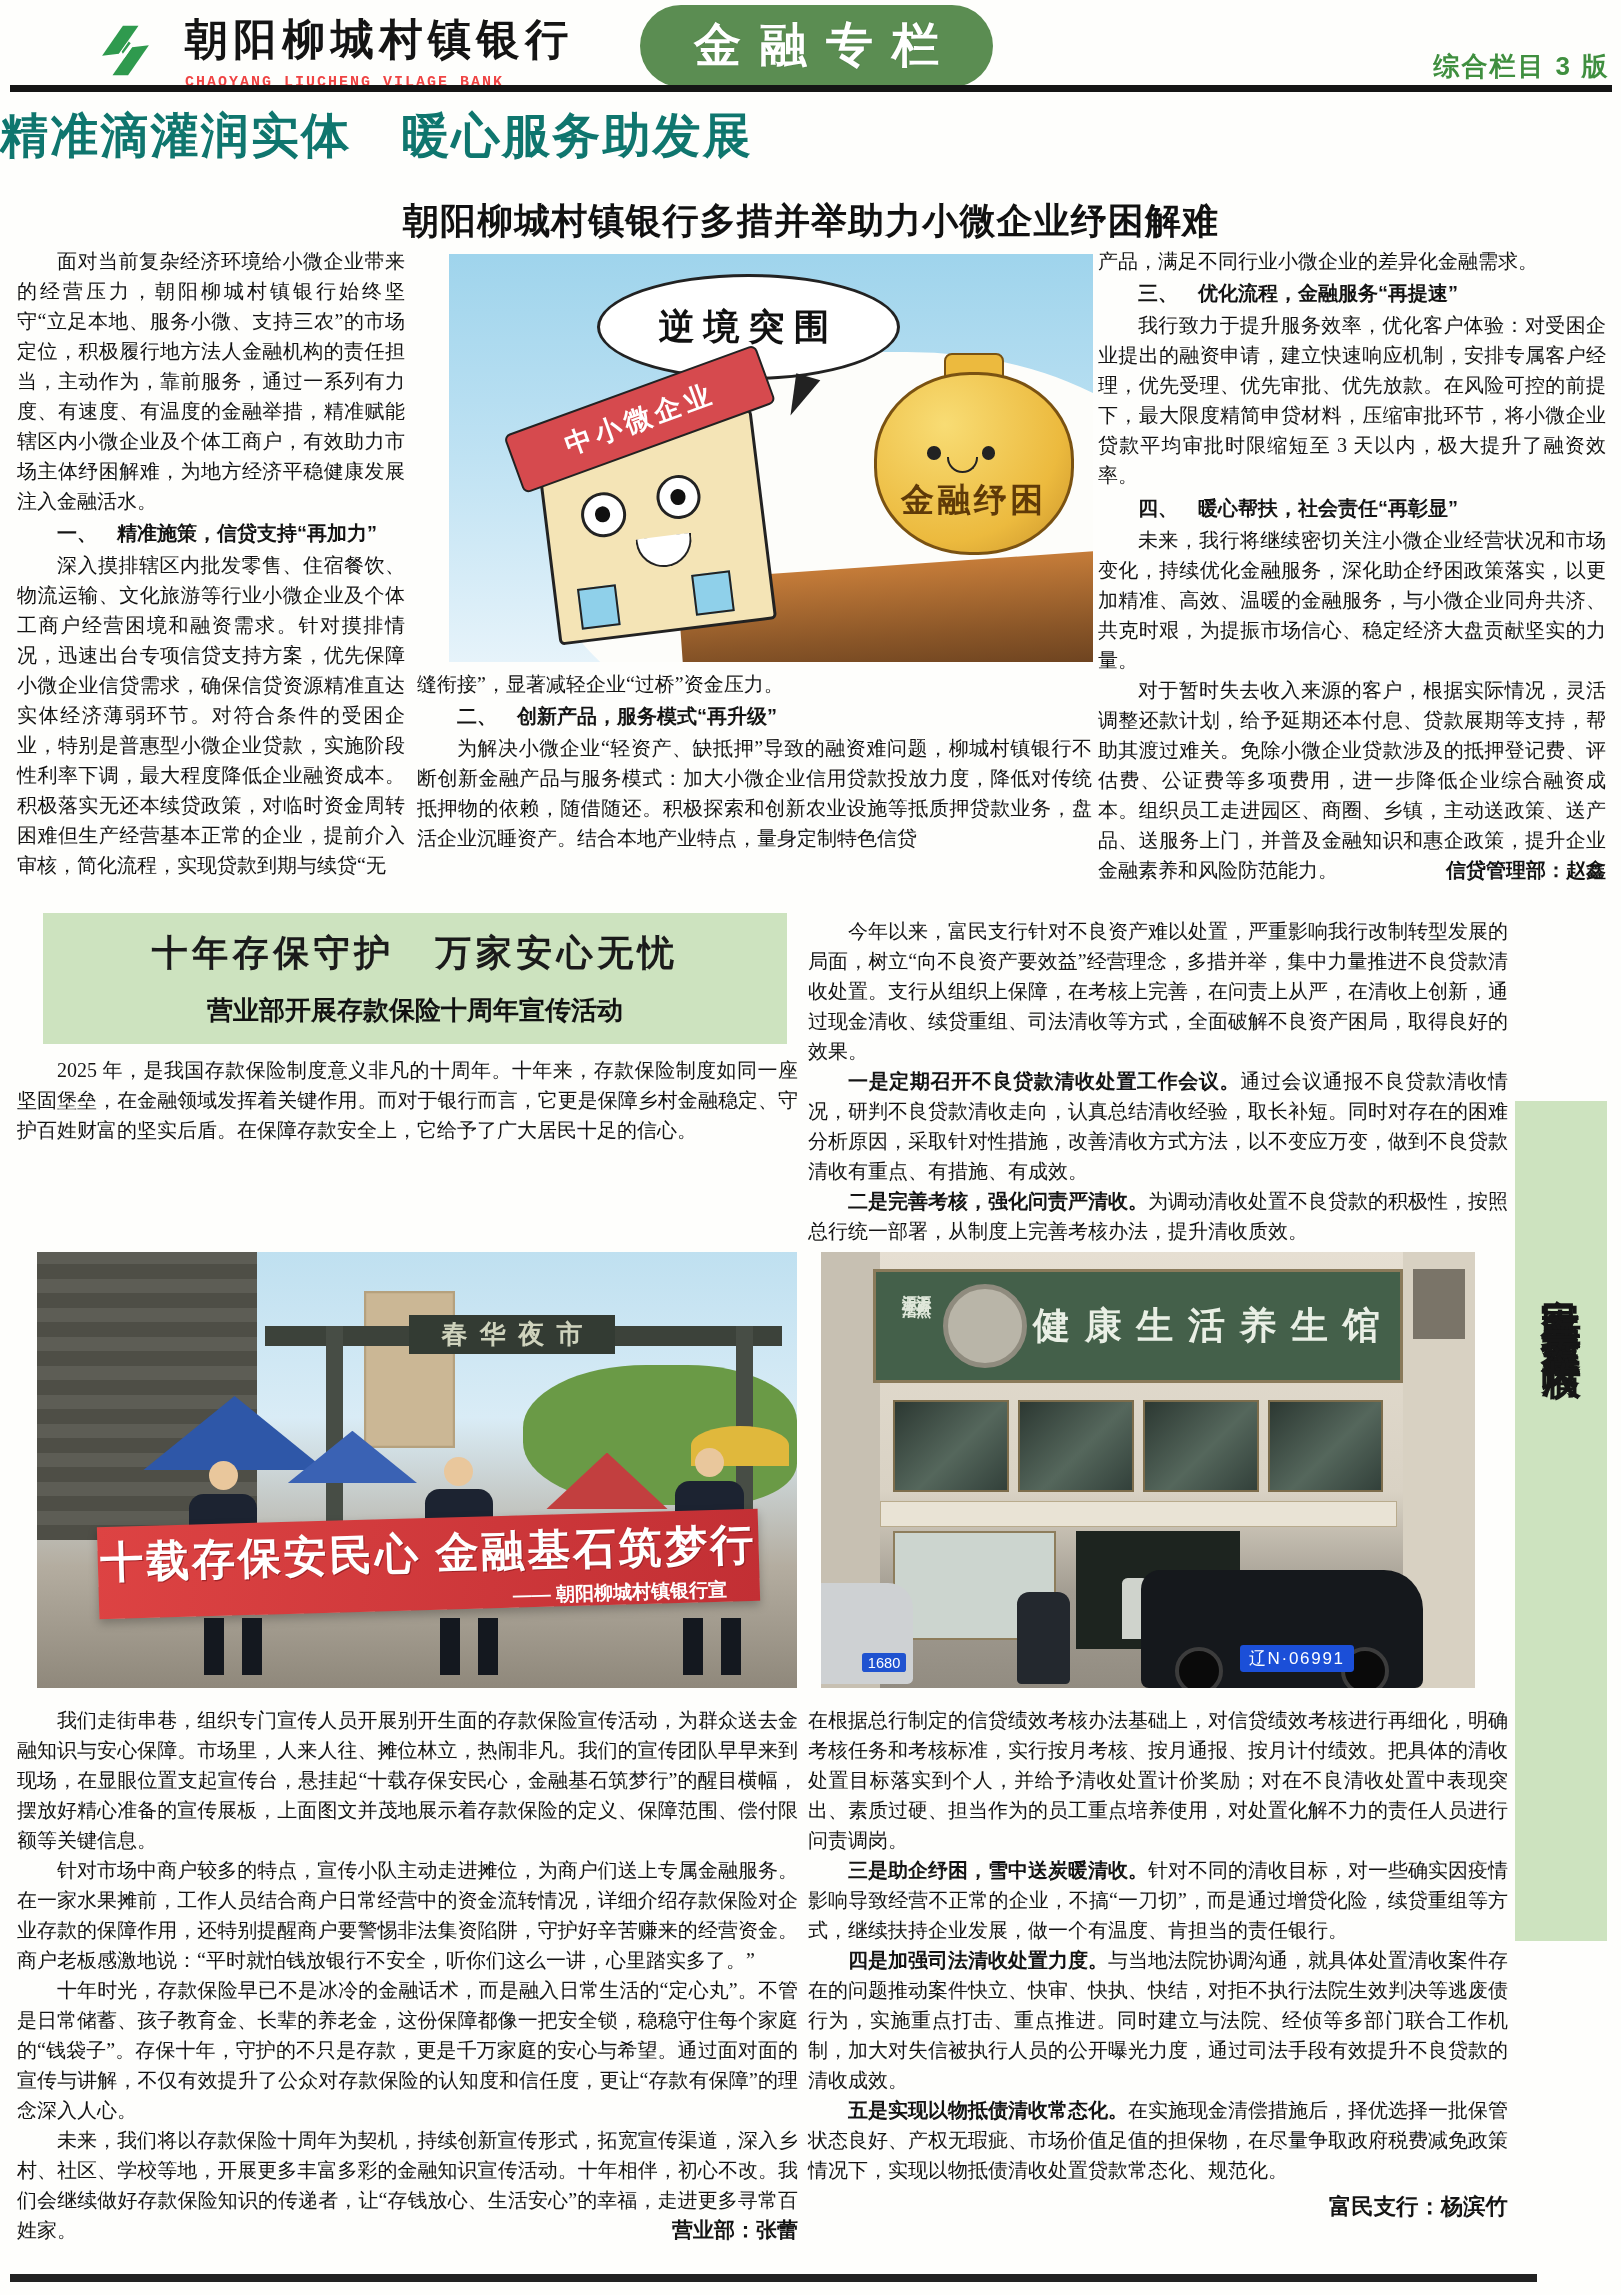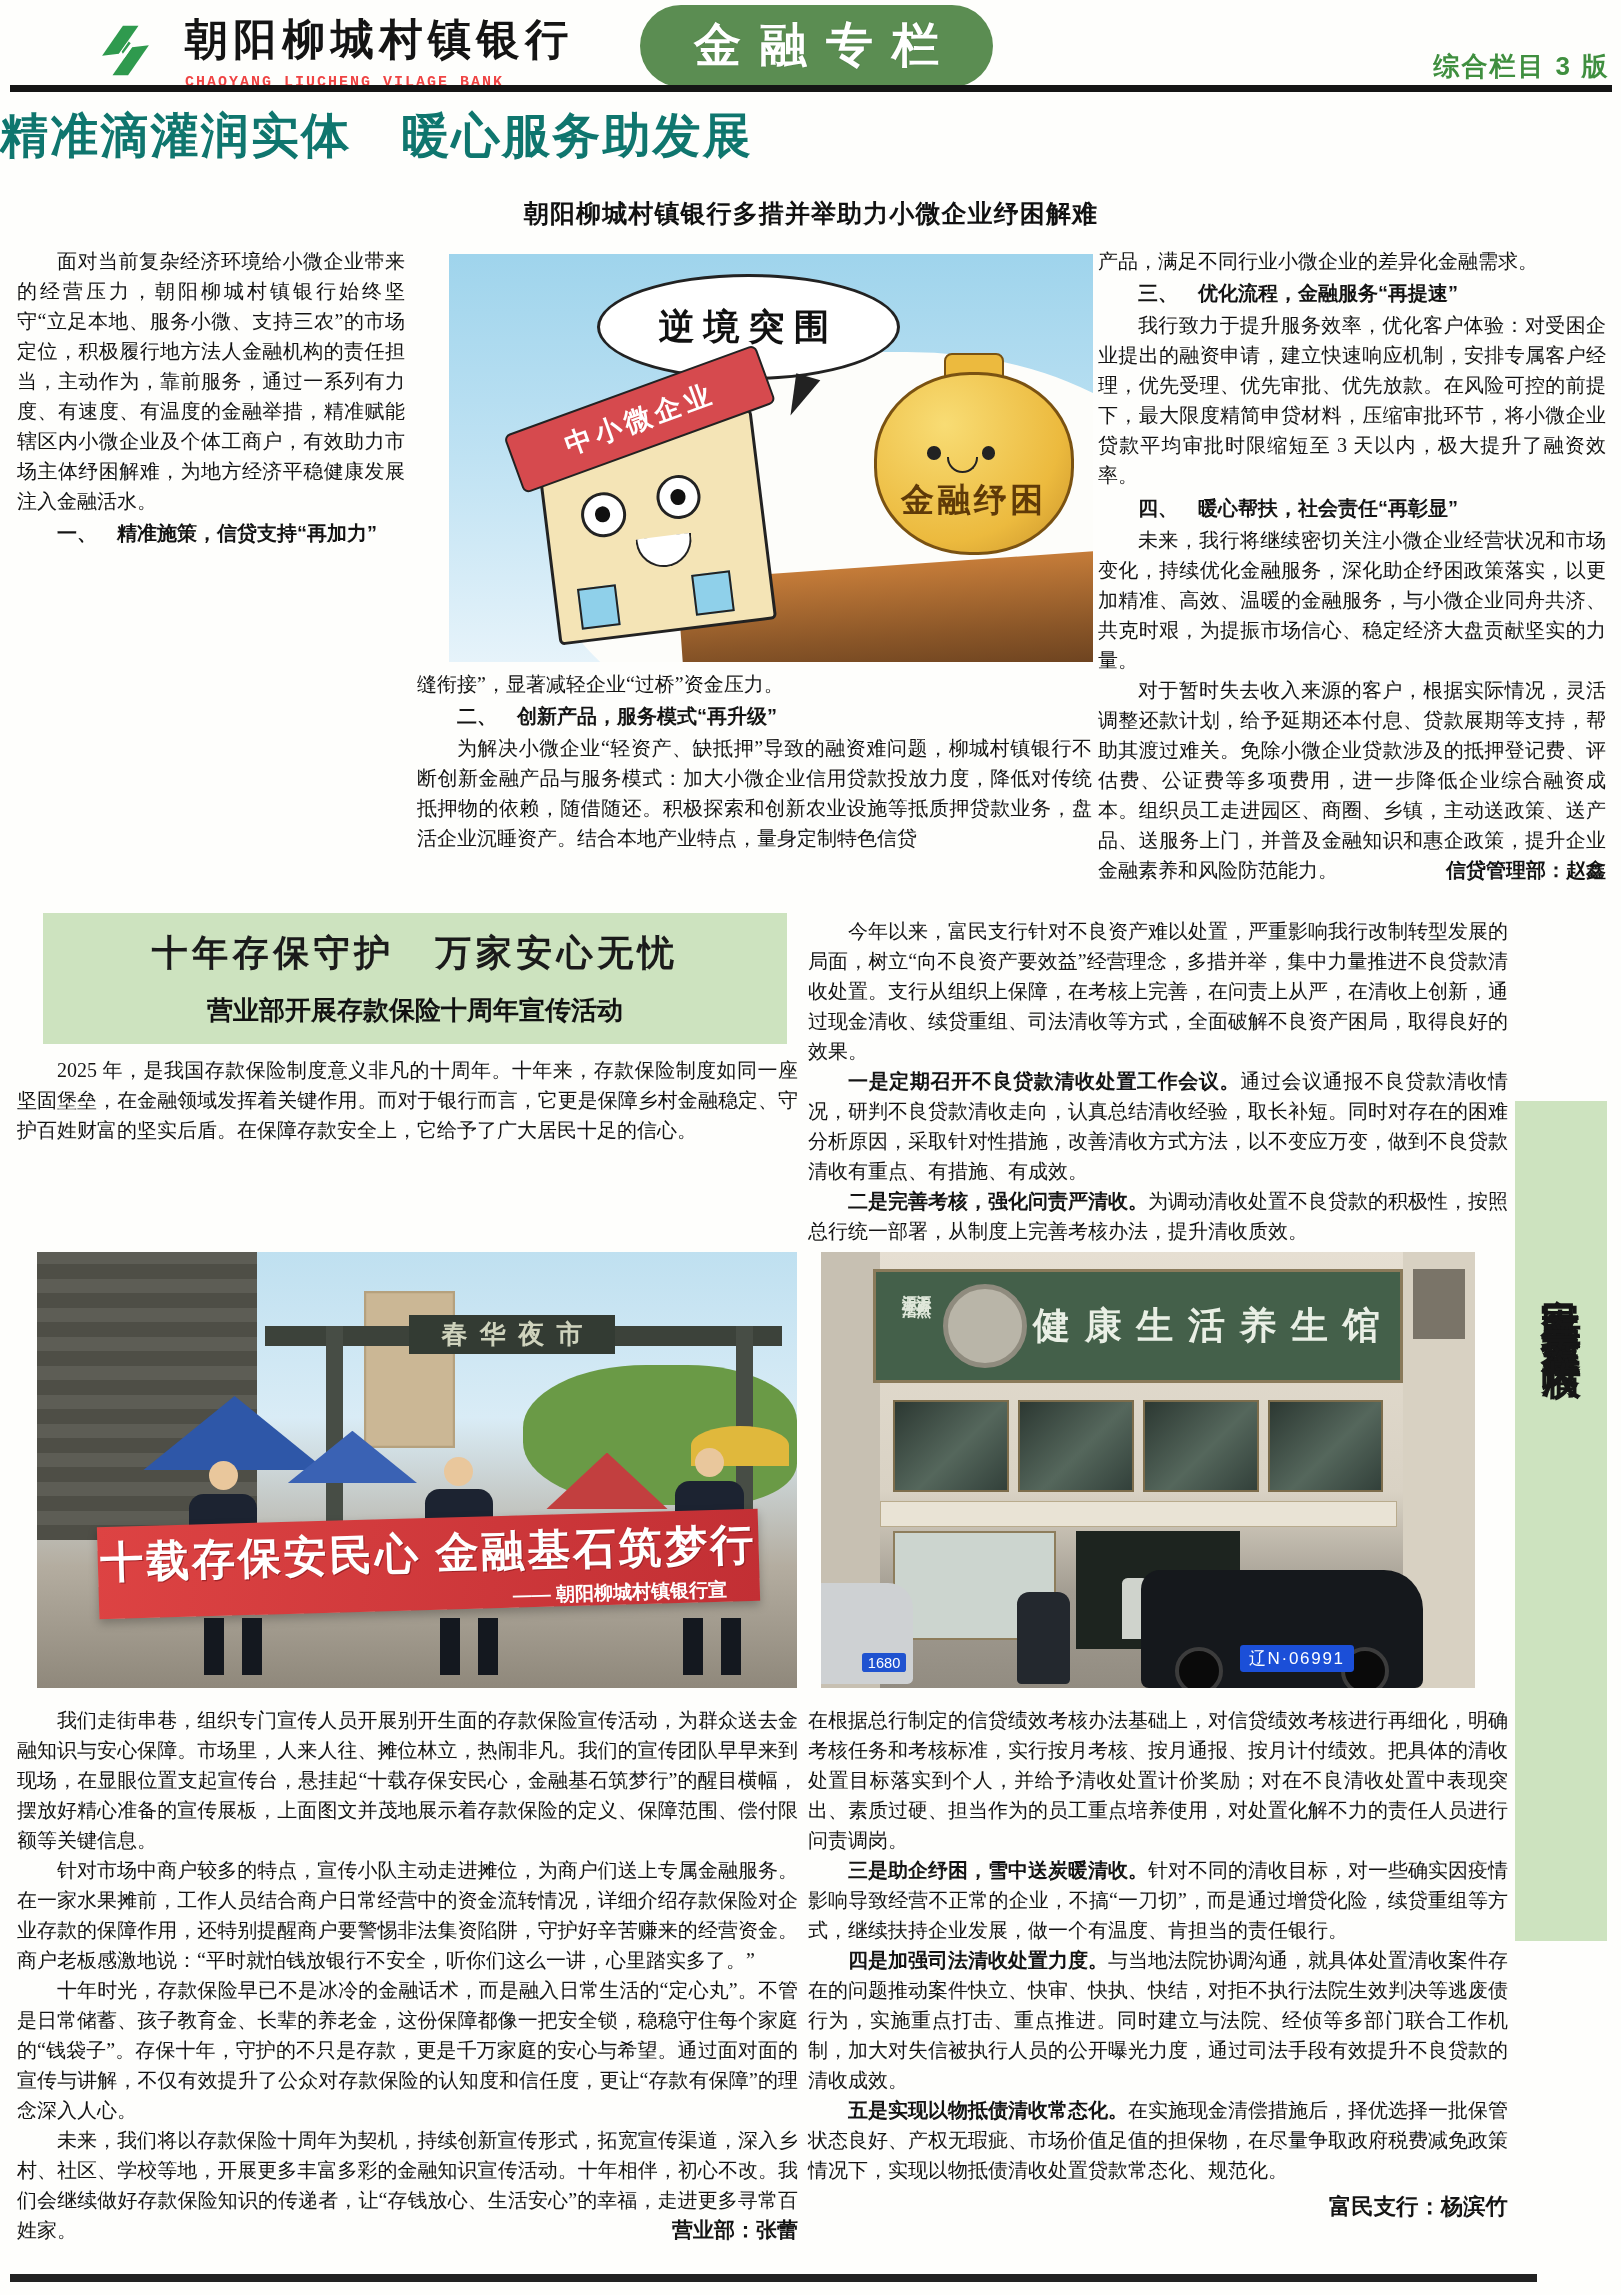--- a/index.html
+++ b/index.html
@@ -18,21 +18,21 @@
            border-radius:42px; display:flex; align-items:center; justify-content:center; }
   .badge span { color:#ffffff; font-size:47px; font-weight:900; letter-spacing:19px; text-indent:19px;
                 font-family:Liberation Serif, serif; text-shadow:0 0 1.1px #3e6b3a; }
   .page-label { position:absolute; right:12.3px; top:49px; font-size:26px; font-weight:800; color:#3f8f3f;
                 font-family:"Liberation Sans", sans-serif; letter-spacing:2.2px; }
   .header-rule { position:absolute; left:10px; top:85px; width:1602px; height:7.3px; background:#151515; }
   
   .a1-title { position:absolute; left:0; top:104px; width:100%; text-align:left;
               font-size:48px; font-weight:900; letter-spacing:2.2px; color:#0f766e; }
   .a1-subtitle { position:absolute; left:0; top:197px; width:100%; text-align:center;
-                 font-size:25px; font-weight:700; letter-spacing:1.1px; }
+                 font-size:36px; font-weight:700; letter-spacing:1.1px; }
   .col { position:absolute; font-size:20px; line-height:30px; text-align:justify; color:#141414; }
   .col p.ind { text-indent:2em; }
   .col p.head { font-weight:800; text-indent:2em; font-family:"Liberation Sans", sans-serif; margin:2.2px 0; }
   .sig { font-weight:800; text-align:right; font-family:"Liberation Sans", sans-serif; }
   .a1-col1 { left:17px; top:246px; width:388px; }
   .a1-col2 { left:417px; top:669px; width:675px; }
   .a1-col3 { left:1098px; top:246px; width:508px; }
   .a1-col3 .sig { margin-top:-30px; }
   
   .cartoon { position:absolute; left:449px; top:254px; width:644px; height:408px; overflow:hidden;
@@ -175,20 +175,21 @@
   </div>
   <div class="page-label">综合栏目 3 版</div>
   <div class="header-rule"></div>
 
   <div class="a1-title">精准滴灌润实体　暖心服务助发展</div>
   <div class="a1-subtitle">朝阳柳城村镇银行多措并举助力小微企业纾困解难</div>
 
   <div class="col a1-col1">
     <p class="ind">面对当前复杂经济环境给小微企业带来的经营压力，朝阳柳城村镇银行始终坚守“立足本地、服务小微、支持三农”的市场定位，积极履行地方法人金融机构的责任担当，主动作为，靠前服务，通过一系列有力度、有速度、有温度的金融举措，精准赋能辖区内小微企业及个体工商户，有效助力市场主体纾困解难，为地方经济平稳健康发展注入金融活水。</p>
     <p class="head">一、　精准施策，信贷支持“再加力”</p>
+    <p class="ind">深入摸排辖区内批发零售、住宿餐饮、物流运输、文化旅游等行业小微企业及个体工商户经营困境和融资需求。针对摸排情况，迅速出台专项信贷支持方案，优先保障小微企业信贷需求，确保信贷资源精准直达实体经济薄弱环节。对符合条件的受困企业，特别是普惠型小微企业贷款，实施阶段性利率下调，最大程度降低企业融资成本。积极落实无还本续贷政策，对临时资金周转困难但生产经营基本正常的企业，提前介入审核，简化流程，实现贷款到期与续贷“无</p>
   </div>
 
   <div class="cartoon">
     <div class="cloud"></div>
     <div class="cliff"></div>
     <div class="bubble">
       <span>逆境突围</span>
     </div>
     <div class="bubble-tail"></div>
     <div class="house">

